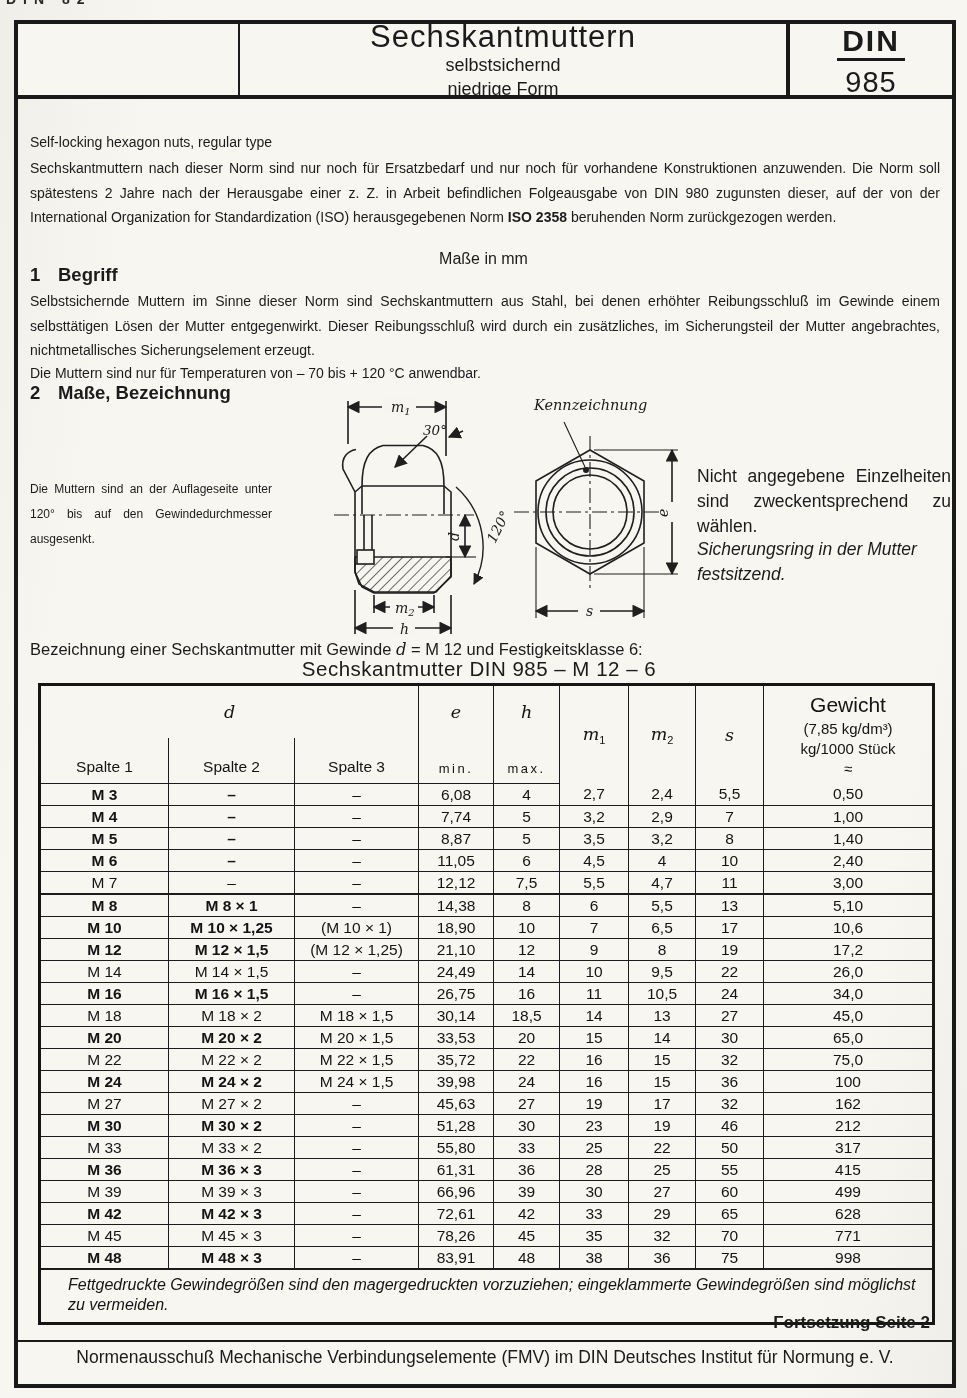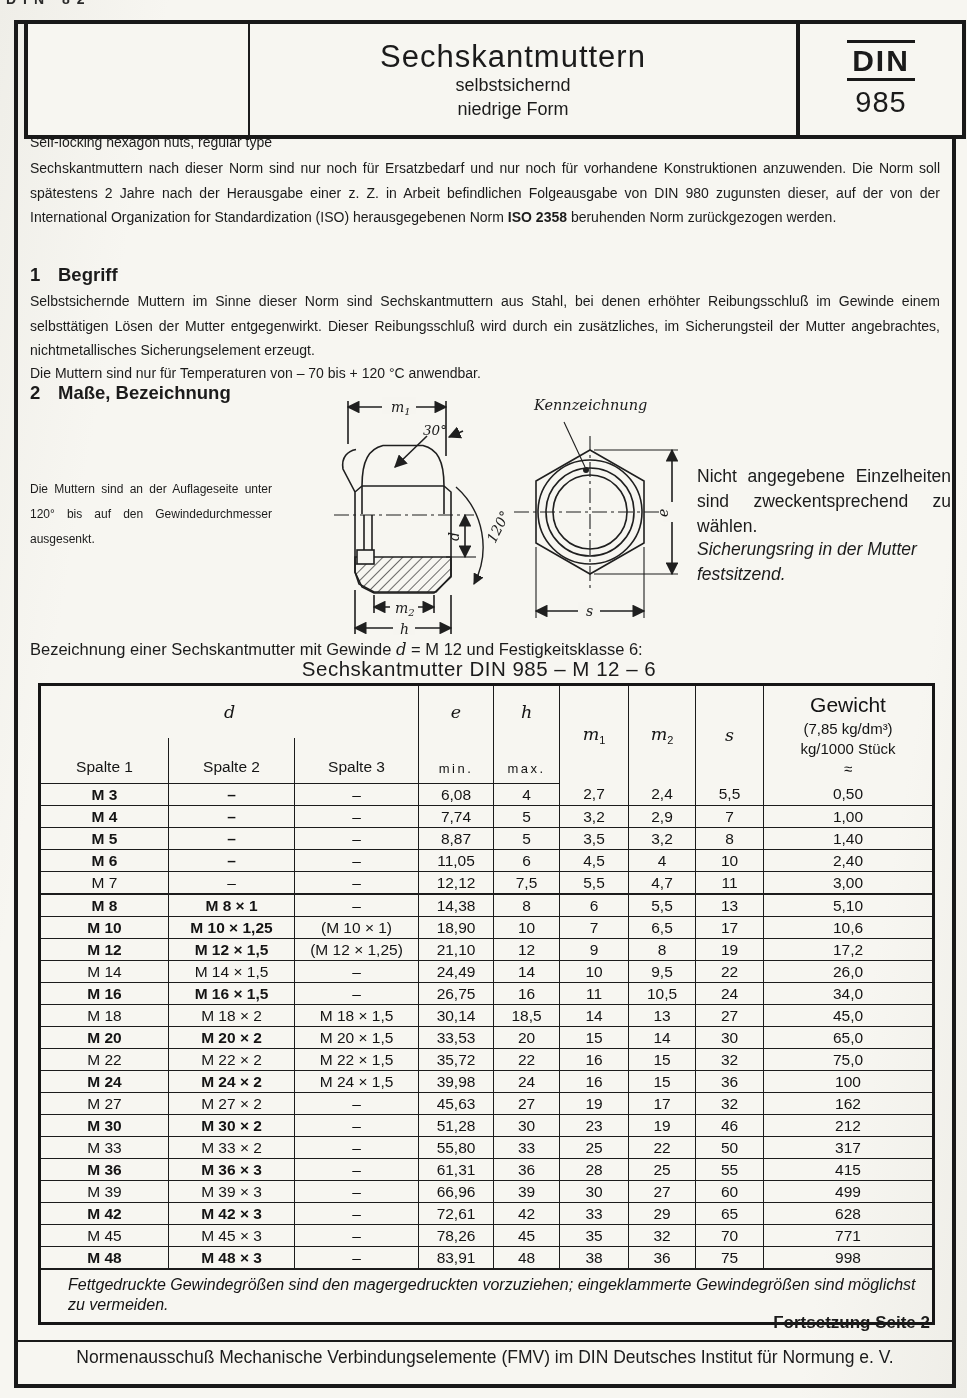--- a/index.html
+++ b/index.html
@@ -6,21 +6,21 @@
   body{width:967px;height:1398px;background:#dddbd4;}
   .page{position:relative;width:967px;height:1398px;background:#f6f5f0;overflow:hidden;
         color:#1b1b1b;font-family:"Liberation Sans",sans-serif;
         background-image:linear-gradient(100deg,#efeee8 0%,#f7f6f1 14%,#f7f6f1 86%,#eeede7 100%);}
   .edge-mark{position:absolute;top:0;left:6px;height:9px;width:160px;overflow:hidden;}
   .edge-mark span{display:block;margin-top:-9px;font-size:14px;font-weight:bold;letter-spacing:7px;color:#2a2a2a;}
 
   .frame{position:absolute;left:14px;top:20px;width:942px;height:1368px;
          border:4px solid #191919;box-sizing:border-box;}
 
-  .header-box{position:absolute;left:24px;top:20px;width:942px;height:119px;
+  .header-box{position:absolute;left:14px;top:20px;width:942px;height:79px;
               border:4px solid #191919;box-sizing:border-box;display:flex;background:#f7f6f1;gap:31px;}
   .header-left{width:220px;border-right:2px solid #1c1c1c;}
   .header-mid{flex:1;display:flex;flex-direction:column;align-items:center;justify-content:center;padding-top:2px;}
   .header-title{font-size:31px;letter-spacing:1px;line-height:1.1;}
   .header-sub{font-size:18px;line-height:1.3;}
   .header-din{width:162px;border-left:4px solid #191919;display:flex;flex-direction:column;
               align-items:center;justify-content:center;margin-left:20px;}
   .din-word{font-size:30px;font-weight:bold;letter-spacing:2px;line-height:1.12;
             border-top:3px solid #191919;border-bottom:3px solid #191919;padding:1px 5px;}
   .din-num{font-size:29px;margin-top:5px;letter-spacing:1px;}
@@ -87,20 +87,21 @@
       <div class="header-sub">niedrige Form</div>
     </div>
     <div class="header-din">
       <div class="din-word">DIN</div>
       <div class="din-num">985</div>
     </div>
   </div>
 
   <p class="tb pos-english">Self-locking hexagon nuts, regular type</p>
   <p class="tb pos-intro"><span>Sechskantmuttern nach dieser Norm sind nur noch für Ersatzbedarf und nur noch für vorhandene Konstruktionen anzuwenden. Die Norm soll spätestens 2 Jahre nach der Herausgabe einer z. Z. in Arbeit befindlichen Folgeausgabe von DIN 980 zugunsten dieser, auf der von der International Organization for Standardization (ISO) herausgegebenen Norm </span><b>ISO 2358</b><span> beruhenden Norm zurückgezogen werden.</span></p>
+  <p class="tb pos-masse">Maße in mm</p>
 
   <div class="h-sec pos-s1">
     <span class="h-num">1</span><span>Begriff</span>
   </div>
   <p class="tb pos-s1p1">Selbstsichernde Muttern im Sinne dieser Norm sind Sechskantmuttern aus Stahl, bei denen erhöhter Reibungsschluß im Gewinde einem selbsttätigen Lösen der Mutter entgegenwirkt. Dieser Reibungsschluß wird durch ein zusätzliches, im Sicherungsteil der Mutter angebrachtes, nichtmetallisches Sicherungselement erzeugt.</p>
   <p class="tb pos-s1p2">Die Muttern sind nur für Temperaturen von – 70 bis + 120 °C anwendbar.</p>
 
   <div class="h-sec pos-s2">
     <span class="h-num">2</span><span>Maße, Bezeichnung</span>
   </div>

